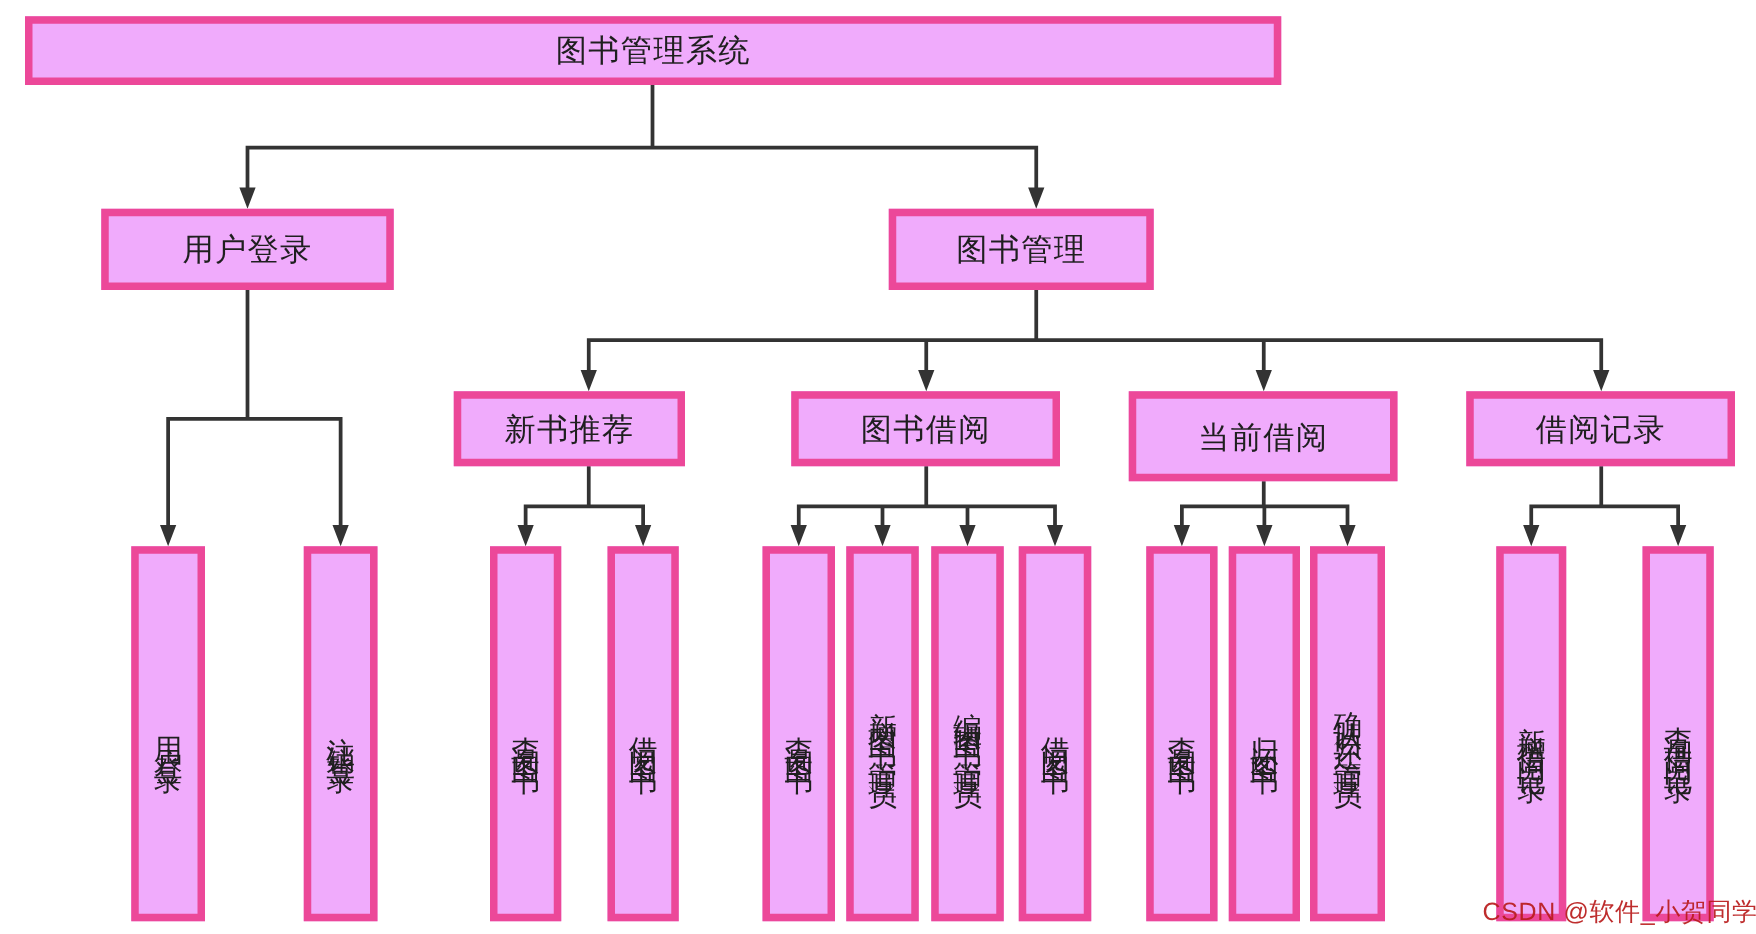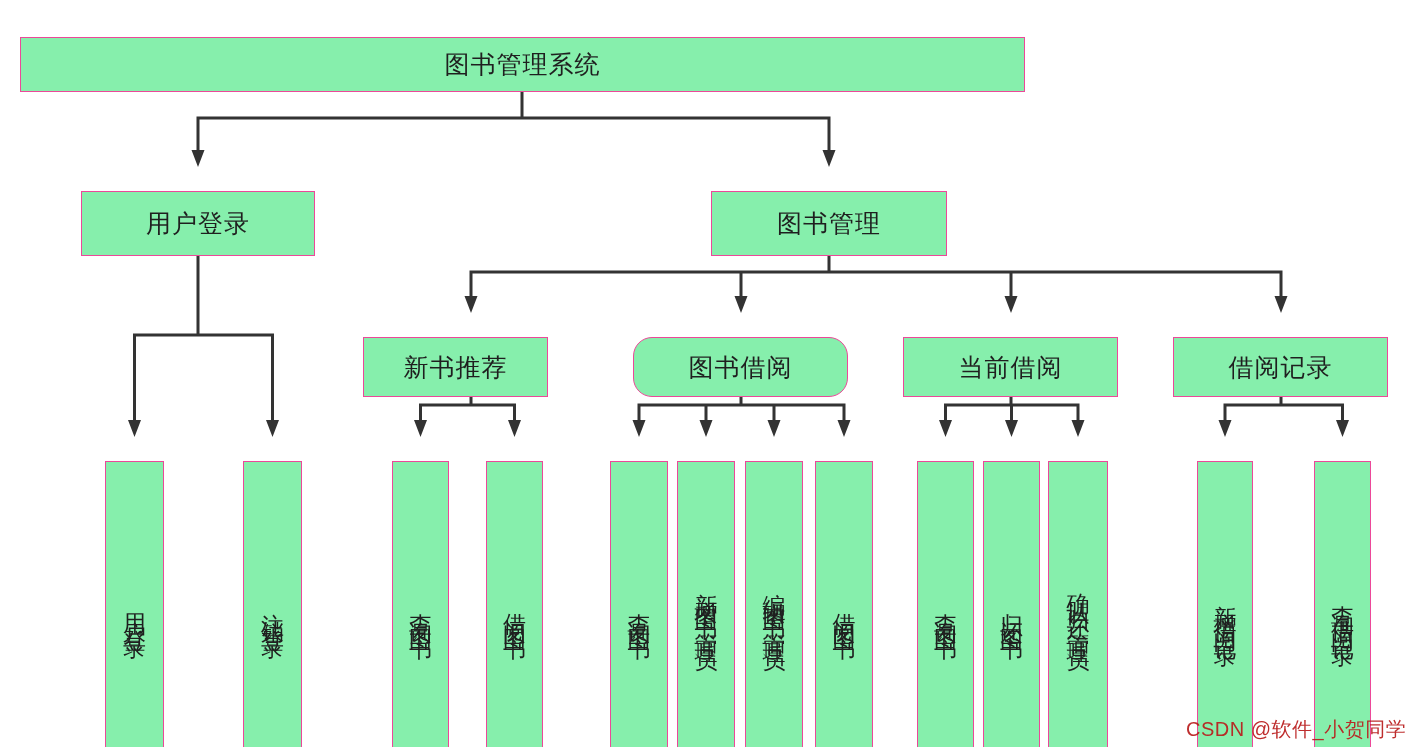--- a/index.html
+++ b/index.html
@@ -22,27 +22,26 @@
     fill: none;
     stroke-linecap: square;
   }
   .connectors path.arrowhead {
     fill: #333333;
     stroke: none;
   }
   .node {
     position: absolute;
     box-sizing: border-box;
-    border: 1px solid #ec4899;
-    background: #86efac;
+    border: 6px solid #ec4899;
+    background: #f0abfc;
     display: flex;
     align-items: center;
     justify-content: center;
     color: #1f1f1f;
-    margin-top: 24px;
   }
   .hnode {
     font-size: 25px;
     letter-spacing: 1px;
     white-space: nowrap;
   }
   .leaf .vtext {
     writing-mode: vertical-rl;
     text-orientation: mixed;
     font-size: 23px;
@@ -94,27 +93,27 @@
     <g>
       <path class="line" d="M1281,373 V405 M1225,405 H1342.5 M1225,405 V429 M1342.5,405 V429"></path>
       <path class="arrowhead" d="M1218.5,420 L1231.5,420 L1225,437 Z M1336,420 L1349,420 L1342.5,437 Z"></path>
     </g>
   </svg>
 
   <div class="node hnode" style="left:20px; top:13px; width:1005px; height:55px;">图书管理系统</div>
 
   <div class="node hnode" style="left:81px; top:167px; width:234px; height:65px;">用户登录</div>
 
-  <div class="node hnode" style="left:711px; top:167px; width:236px; height:65px;">图书管理</div>
+  <div class="node hnode" style="left:711px; top:167px; width:212px; height:65px;">图书管理</div>
 
   <div class="node hnode" style="left:363px; top:313px; width:185px; height:60px;">新书推荐</div>
 
-  <div class="node hnode" style="left:633px; top:313px; width:215px; height:60px;border-radius:19px;">图书借阅</div>
+  <div class="node hnode" style="left:633px; top:313px; width:215px; height:60px;">图书借阅</div>
 
-  <div class="node hnode" style="left:903px; top:313px; width:215px; height:60px;">当前借阅</div>
+  <div class="node hnode" style="left:903px; top:313px; width:215px; height:72px;">当前借阅</div>
 
   <div class="node hnode" style="left:1173px; top:313px; width:215px; height:60px;">借阅记录</div>
 
   <div class="node leaf" style="left:105px; top:437px; width:59px; height:300px;">
     <span class="vtext">用户登录</span>
   </div>
 
   <div class="node leaf" style="left:243px; top:437px; width:59px; height:300px;">
     <span class="vtext">注销登录</span>
   </div>

